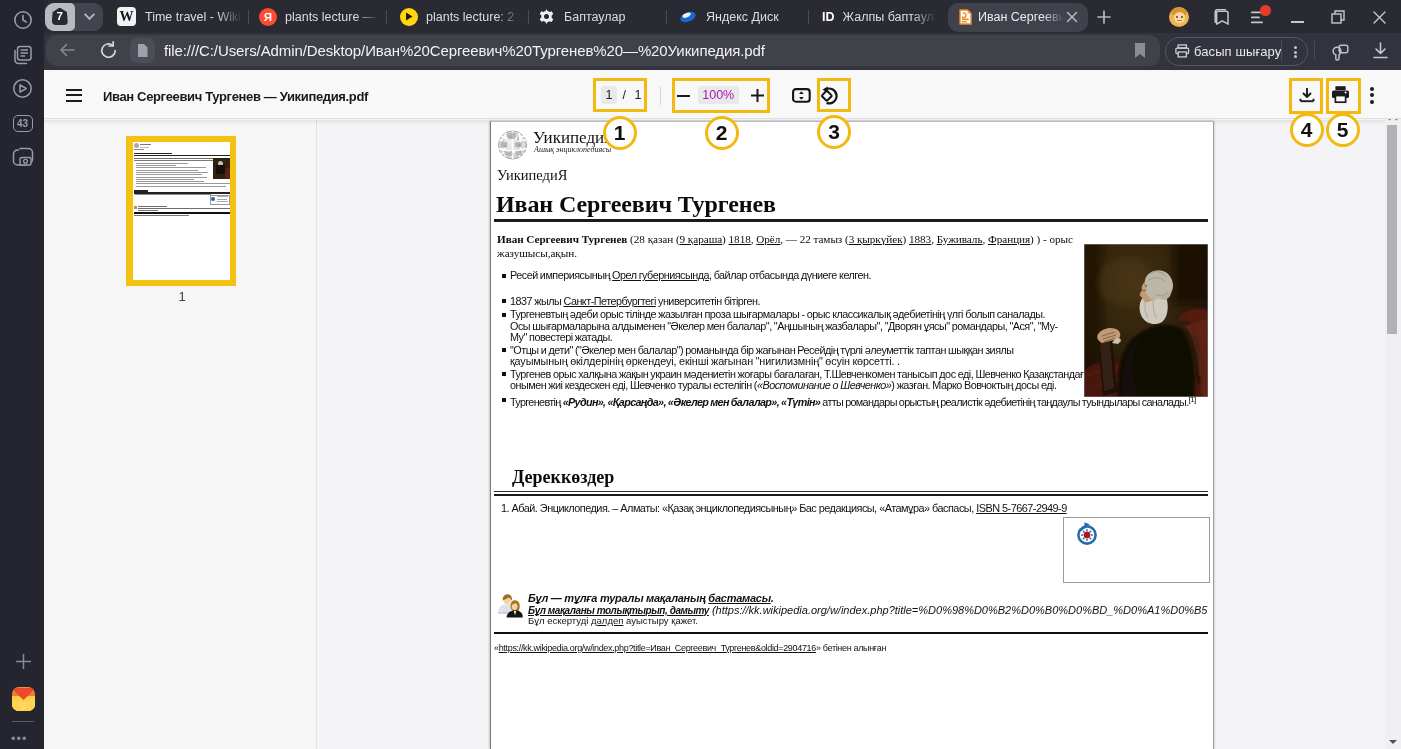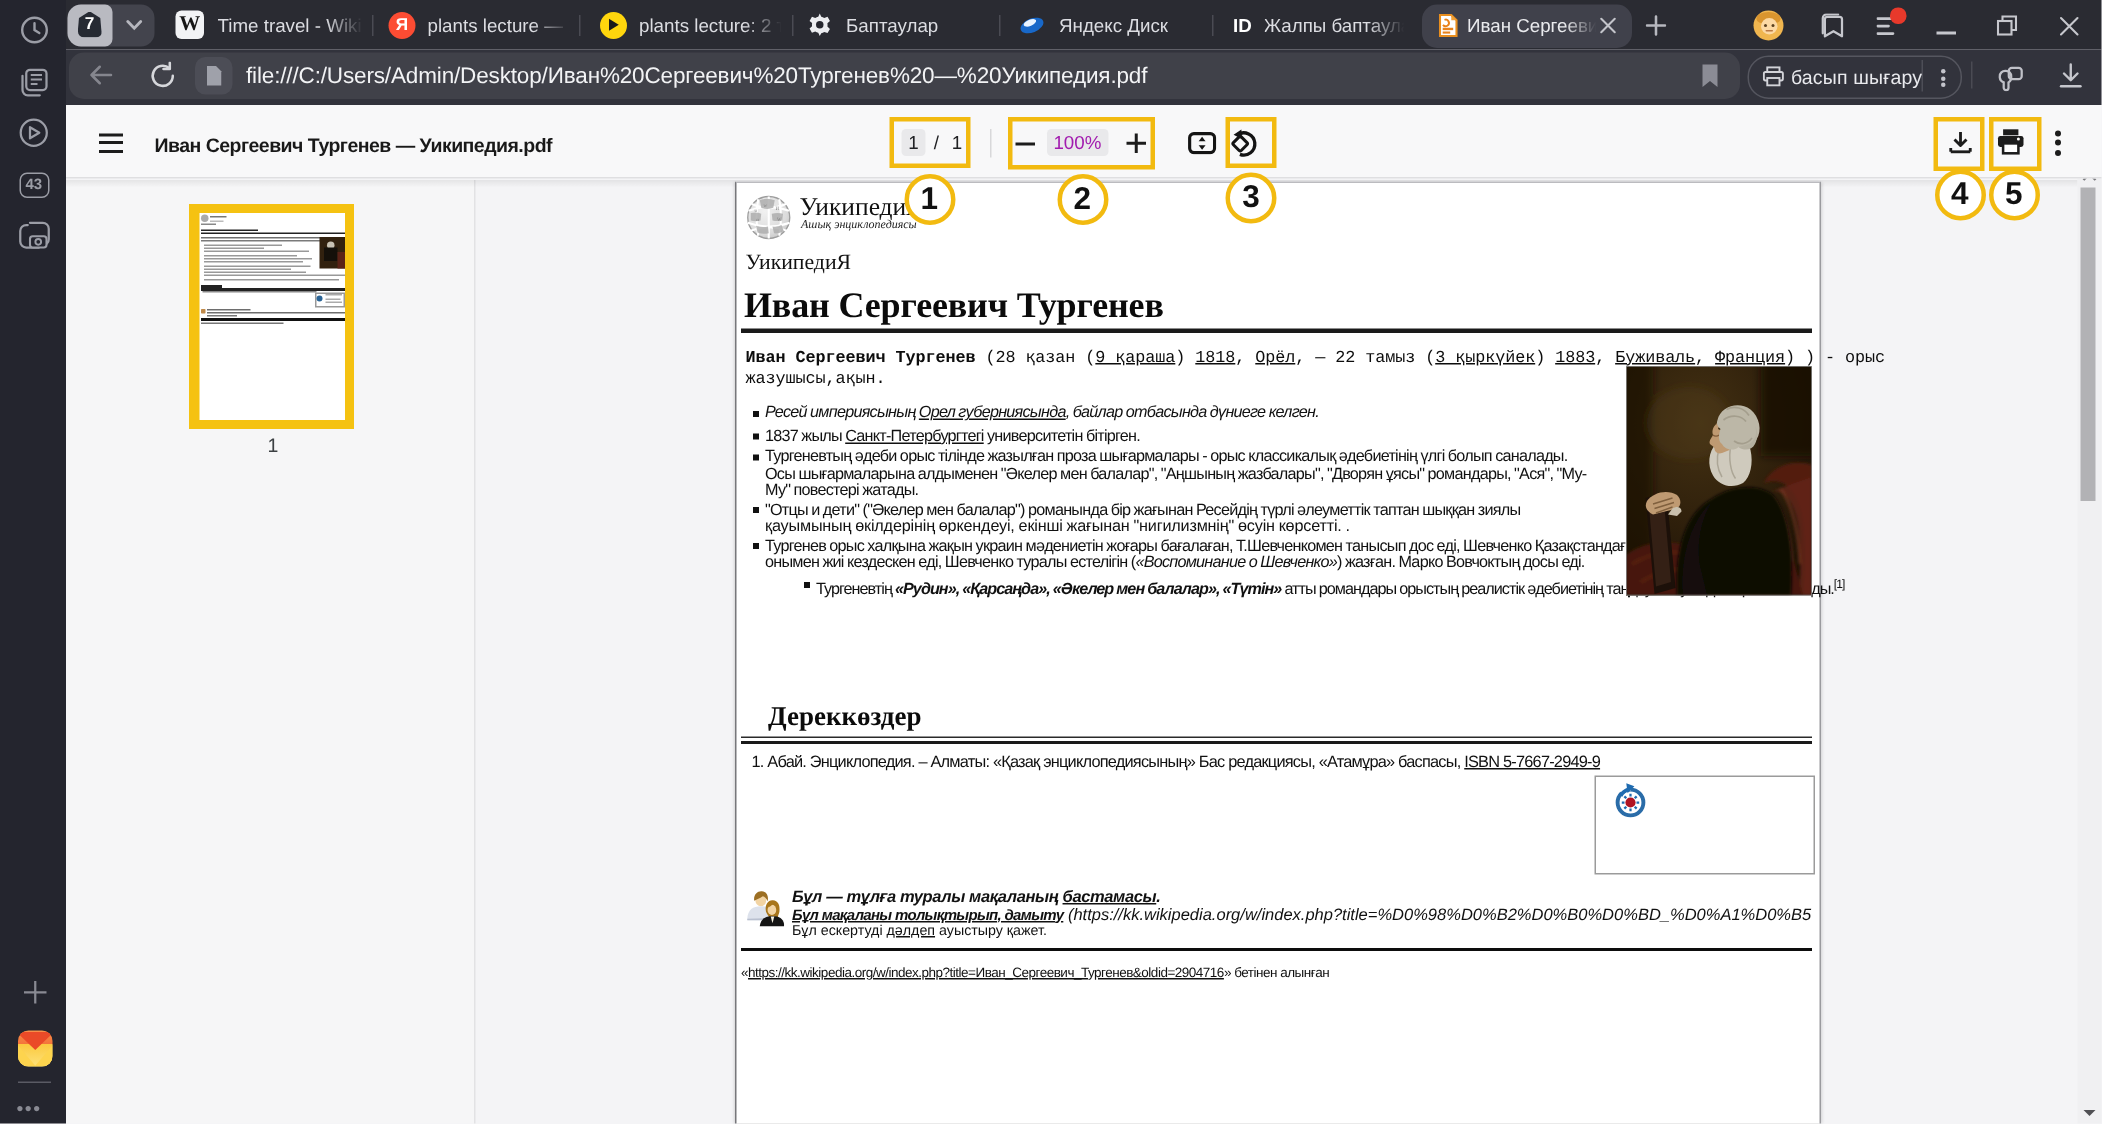--- a/index.html
+++ b/index.html
@@ -19,21 +19,21 @@
   .callbox { position:absolute; border:3.5px solid #f2ba10; z-index:40; }
   .callcir { position:absolute; width:34px; height:34px; border-radius:50%; background:#fff; border:3.5px solid #f2ba10; z-index:41;
              display:flex; align-items:center; justify-content:center; font-weight:bold; font-size:21px; color:#111; }
   
   .tab { position:absolute; top:0; height:33px; display:flex; align-items:center; color:#dcdde2; font-size:12.5px; z-index:22; }
   .tabtitle { white-space:nowrap; overflow:hidden; -webkit-mask-image:linear-gradient(90deg,#000 72%,transparent 97%); }
   .tsep { position:absolute; top:10px; width:1px; height:14px; background:#4a4b53; z-index:22; }
   .fava { flex:0 0 auto; margin-right:9px; }
   
   #list li { position:relative; padding-left:18px; white-space:nowrap; }
-  #list li:nth-child(1){margin-bottom:4px;font-style:italic;} #list li:nth-child(2){margin-bottom:2.7px;}
+  #list li:nth-child(1){margin-bottom:14px;} #list li:nth-child(2){margin-bottom:2.7px;}
   #list li:nth-child(3){margin-bottom:1.6px;} #list li:nth-child(4){margin-bottom:1.6px;}
   #list li:nth-child(5){margin-bottom:3.2px;} #list li:nth-child(6){margin-bottom:1.1px;}
   #list li:nth-child(7){margin-bottom:2.2px;} #list li:nth-child(8){margin-bottom:23px;text-align:center;}
   #list li::before { content:""; position:absolute; left:10px; top:3.5px; width:4.2px; height:4.2px; background:#111; }
   
   .ml { position:absolute; background:#ababab; height:1px; }
 </style>
 </head>
 <body>
 <div class="abs" id="sidebar"></div>
@@ -80,32 +80,32 @@
     <text x="21" y="10" font-size="3.2" fill="#7f7f7f" font-family="'Liberation Serif',serif">И</text>
     <text x="8" y="17" font-size="3.2" fill="#7f7f7f" font-family="'Liberation Serif',serif">ω</text>
     <text x="22" y="17" font-size="3.2" fill="#7f7f7f" font-family="'Liberation Serif',serif">W</text>
   </svg>
   <div class="abs" style="left:43px;top:7px;font-family:'Liberation Serif',serif;font-size:17px;color:#111;">УикипедиЯ</div>
   <div class="abs" style="left:44px;top:24px;font-family:'Liberation Serif',serif;font-style:italic;font-size:8px;color:#222;">Ашық энциклопедиясы</div>
   <div class="abs" style="left:7px;top:46px;font-family:'Liberation Serif',serif;font-size:14.5px;color:#111;">УикипедиЯ</div>
   <div class="abs" style="left:6px;top:70px;font-family:'Liberation Serif',serif;font-size:24px;font-weight:bold;letter-spacing:-0.1px;color:#0b0b0b;">Иван Сергеевич Тургенев</div>
   <div class="abs" style="left:4px;top:98.3px;width:714px;height:2.5px;background:#1a1a1a;"></div>
 
-  <div class="abs" style="left:7px;top:110.6px;width:720px;font-family:Liberation Mono, monospace;font-size:11.2px;line-height:14px;letter-spacing:-0.05px;color:#0d0d0d;white-space:nowrap;">
+  <div class="abs" style="left:7px;top:110.6px;width:720px;font-family:Liberation Serif, serif;font-size:11.2px;line-height:14px;letter-spacing:-0.05px;color:#0d0d0d;white-space:nowrap;">
     <b>Иван Сергеевич Тургенев</b> (28 қазан (<u>9 қараша</u>) <u>1818</u>, <u>Орёл</u>, — 22 тамыз (<u>3 қыркүйек</u>) <u>1883</u>, <u>Буживаль</u>, <u>Франция</u>) ) - орыс<br>жазушысы,ақын.
   </div>
 
   <div class="abs" style="left:2px;top:149.3px;width:716px;font-size:10.8px;line-height:11.2px;letter-spacing:-0.5px;word-spacing:-0.3px;color:#111;" id="list">
     <ul style="list-style:none;">
       <li>Ресей империясының <u>Орел губерниясында</u>, байлар отбасында дүниеге келген.</li>
       <li>1837 жылы <u>Санкт-Петербургтегі</u> университетін бітірген.</li>
       <li>Тургеневтың әдеби орыс тілінде жазылған проза шығармалары - орыс классикалық әдебиетінің үлгі болып саналады.<br>Осы шығармаларына алдыменен "Әкелер мен балалар", "Аңшының жазбалары", "Дворян ұясы" романдары, "Ася", "Му-<br>Му" повестері жатады.</li>
       <li>"Отцы и дети" ("Әкелер мен балалар") романында бір жағынан Ресейдің түрлі әлеуметтік таптан шыққан зиялы<br><span style="letter-spacing:-0.12px;">қауымының өкілдерінің өркендеуі, екінші жағынан "нигилизмнің" өсуін көрсетті. .</span></li>
       <li>Тургенев орыс халқына жақын украин мәдениетін жоғары бағалаған, Т.Шевченкомен танысып дос еді, Шевченко Қазақстандағы айдауынан қайтқанда<br>онымен жиі кездескен еді, Шевченко туралы естелігін (<i>«Воспоминание о Шевченко»</i>) жазған. Марко Вовчоктың досы еді.</li>
-      <li style="letter-spacing:-0.65px;margin-left:34px;">Тургеневтің <b><i>«Рудин», «Қарсаңда», «Әкелер мен балалар», «Түтін»</i></b> атты романдары орыстың реалистік әдебиетінің таңдаулы туындылары саналады.<span style="font-size:8px;vertical-align:4px;">[1]</span></li>
+      <li style="letter-spacing:-0.65px;">Тургеневтің <b><i>«Рудин», «Қарсаңда», «Әкелер мен балалар», «Түтін»</i></b> атты романдары орыстың реалистік әдебиетінің таңдаулы туындылары саналады.<span style="font-size:8px;vertical-align:4px;">[1]</span></li>
     </ul>
   </div>
 
   <svg class="abs" style="left:594px;top:122.5px;" width="124" height="153" viewBox="0 0 124 153">
     <defs>
       <radialGradient id="pbg" cx="40%" cy="25%" r="85%">
           <stop offset="0%" stop-color="#443113"></stop>
           <stop offset="55%" stop-color="#2e1f0b"></stop>
           <stop offset="100%" stop-color="#190f04"></stop>
         </radialGradient>

